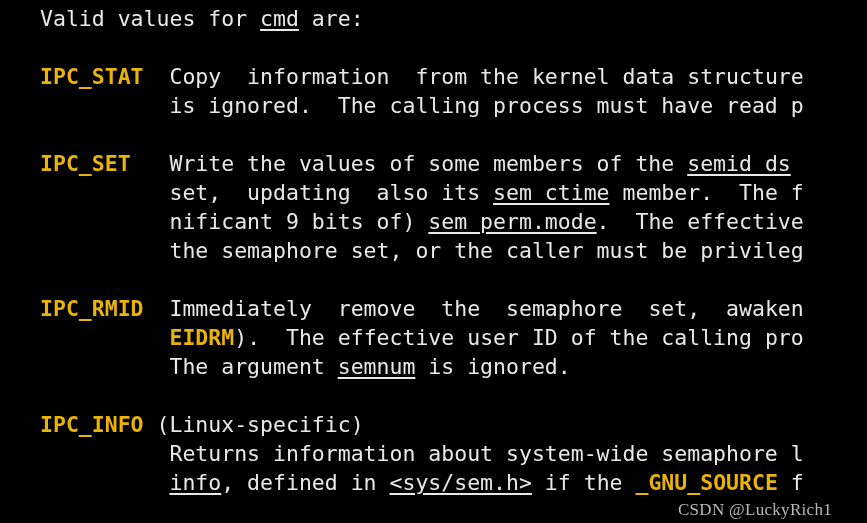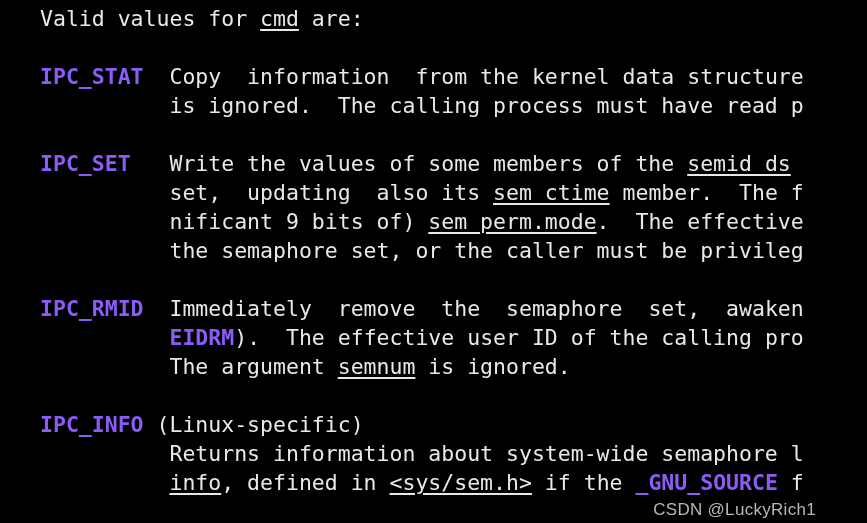--- a/index.html
+++ b/index.html
@@ -31,27 +31,27 @@
     white-space: pre;
     letter-spacing: 0px;
   }
   .line {
     height: 29px;
     white-space: pre;
     display: block;
     padding-left: 40px;
     box-sizing: border-box;
   }
-  .b { font-weight: bold; color: #8b5cf6; }
+  .b { font-weight: bold; color: #eab308; }
   .u { text-decoration: underline; text-underline-offset: 3px; }
   .watermark {
     position: absolute;
-    right: 26px;
+    right: 10px;
     bottom: 3px;
-    font-family: Liberation Sans, sans-serif;
+    font-family: Liberation Serif, serif;
     font-size: 17px;
     line-height: 20px;
     color: #b8b8b8;
     letter-spacing: 0.3px;
     white-space: pre;
   }
 </style>
 </head>
 <body>
 

